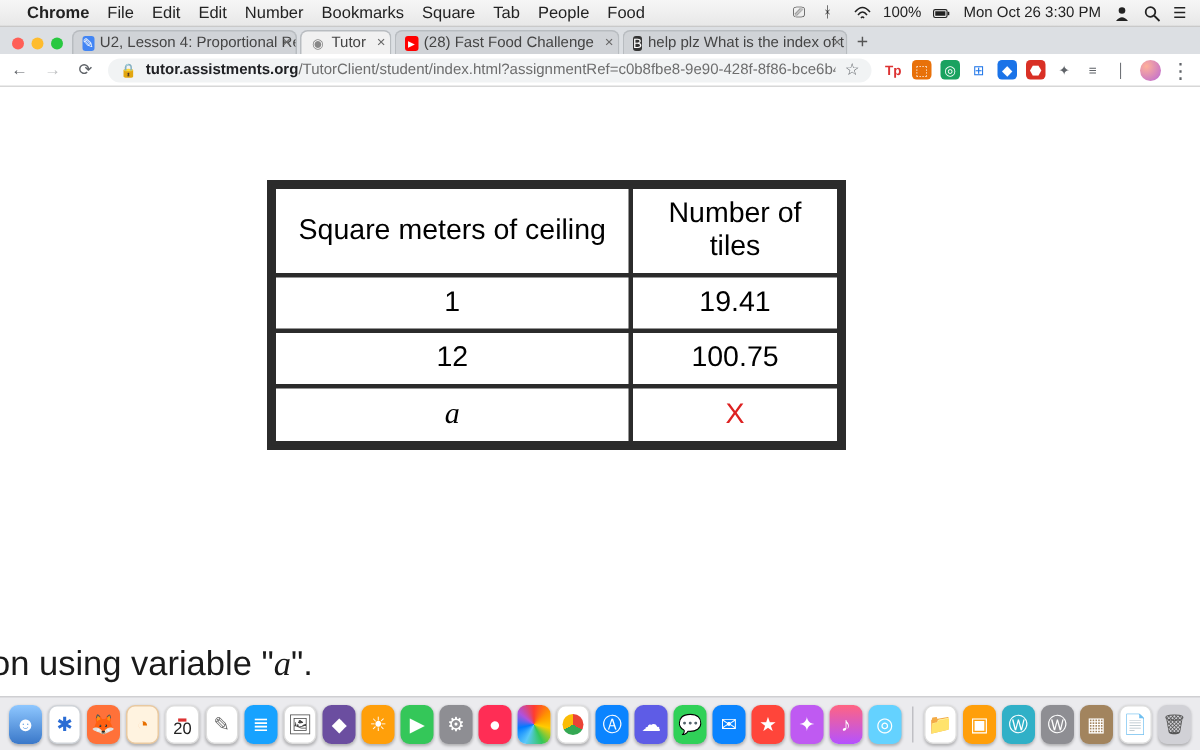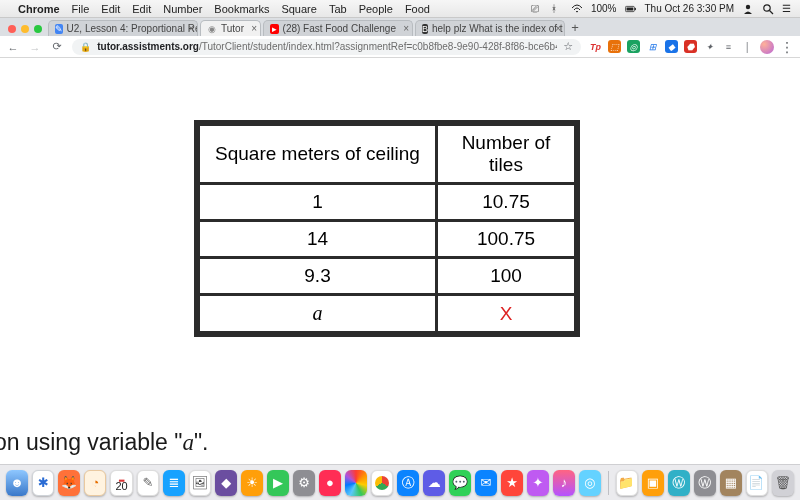--- a/index.html
+++ b/index.html
@@ -29,27 +29,27 @@
   
   .toolbar { height:22px; background:#fff; border-bottom:1px solid #d7d7d7; display:flex; align-items:center; padding:0 6px; gap:8px; font-size:11px;}
   .navbtn { color:#5f6368; width:14px; text-align:center; }
   .omnibox { flex:1; height:16px; background:#f1f3f4; border-radius:9px; display:flex; align-items:center; padding:0 8px; gap:6px; color:#5f6368; font-size:10px; overflow:hidden; white-space:nowrap;}
   .omnibox .lock{ font-size:9px; color:#5f6368;}
   .omnibox .url{ color:#202124; flex:1 1 auto; min-width:0; overflow:hidden; text-overflow:clip; white-space:nowrap;}
   .omnibox .url .host{ color:#202124;font-weight:bold;}
   .omnibox .url .path{ color:#6d6d6d;}
   .omnibox .star{ font-size:11px; color:#5f6368; flex:0 0 auto;}
   .ext { display:flex; gap:6px; align-items:center;}
-  .ext .e { width:13px; height:13px; border-radius:3px; display:flex; align-items:center; justify-content:center; font-size:9px; color:#fff;font-style:italic;}
+  .ext .e { width:13px; height:13px; border-radius:3px; display:flex; align-items:center; justify-content:center; font-size:9px; color:#fff;}
   .avatar { width:14px; height:14px; border-radius:50%; background:radial-gradient(circle at 30% 30%, #ffb199, #b966d6);}
   .kebab { font-size:14px; color:#5f6368; }
 
   
   .page { position:relative; height:calc(500px - 18px - 18px - 22px - 36px); background:#fff; }
-  .tablewrap { position:absolute; left:194px; top:62px; }
+  .tablewrap { position:absolute; left:178px; top:62px; }
   table.data { border:3px solid #2b2b2b; border-collapse:separate; border-spacing:3px; background:#2b2b2b; }
   table.data td, table.data th { background:#fff; font-family: Arial, sans-serif; text-align:center; font-weight:400;}
   table.data th { font-size:19px; padding:6px 14px; }
   table.data td { font-size:19px; padding:6px 10px; }
   table.data .col1 { width:235px; }
   table.data .col2 { width:136px; }
   table.data td.ital { font-style:italic; font-family: "Times New Roman", serif; font-size:20px;}
   table.data td.redx { color:#d22; font-family: Arial, sans-serif; }
 
   .frag { position:absolute; left:-6px; bottom:8px; font-size:23px; color:#1a1a1a; font-family:Arial,sans-serif;}
@@ -87,21 +87,21 @@
         </svg>
     </span>
     <span>100%</span>
     <span class="glyph">
       <svg viewBox="0 0 16 10">
           <rect x="0.5" y="1.5" width="12" height="7" rx="1.5" fill="none" stroke="#222"></rect>
           <rect x="13" y="3.5" width="1.5" height="3" fill="#222"></rect>
           <rect x="2" y="3" width="9" height="4" fill="#222"></rect>
         </svg>
     </span>
-    <span>Thu Oct 26  3:30 PM</span>
+    <span>Mon Oct 26  3:30 PM</span>
     <span class="glyph">
       <svg viewBox="0 0 12 12">
           <circle cx="6" cy="4" r="2.2" fill="#222"></circle>
           <path d="M2 11 Q6 6 10 11" fill="#222"></path>
         </svg>
     </span>
     <span class="glyph">
       <svg viewBox="0 0 12 12">
           <circle cx="5" cy="5" r="3.2" fill="none" stroke="#222" stroke-width="1.2"></circle>
           <line x1="7.5" y1="7.5" x2="11" y2="11" stroke="#222" stroke-width="1.2"></line>
@@ -169,29 +169,25 @@
 <div class="page">
   <div class="tablewrap">
     <table class="data">
       <tbody>
           <tr>
         <th class="col1">Square meters of ceiling</th>
         <th class="col2">Number of tiles</th>
       </tr>
       <tr>
         <td class="col1">1</td>
-        <td class="col2">10.75</td>
+        <td class="col2">19.41</td>
       </tr>
       <tr>
-        <td class="col1">14</td>
+        <td class="col1">12</td>
         <td class="col2">100.75</td>
-      </tr>
-      <tr>
-        <td class="col1">9.3</td>
-        <td class="col2">100</td>
       </tr>
       <tr>
         <td class="col1 ital">a</td>
         <td class="col2 redx">X</td>
       </tr>
     </tbody>
       </table>
   </div>
   <div class="frag">
     <span>on using variable "</span><span class="ital">a</span><span>".</span>

